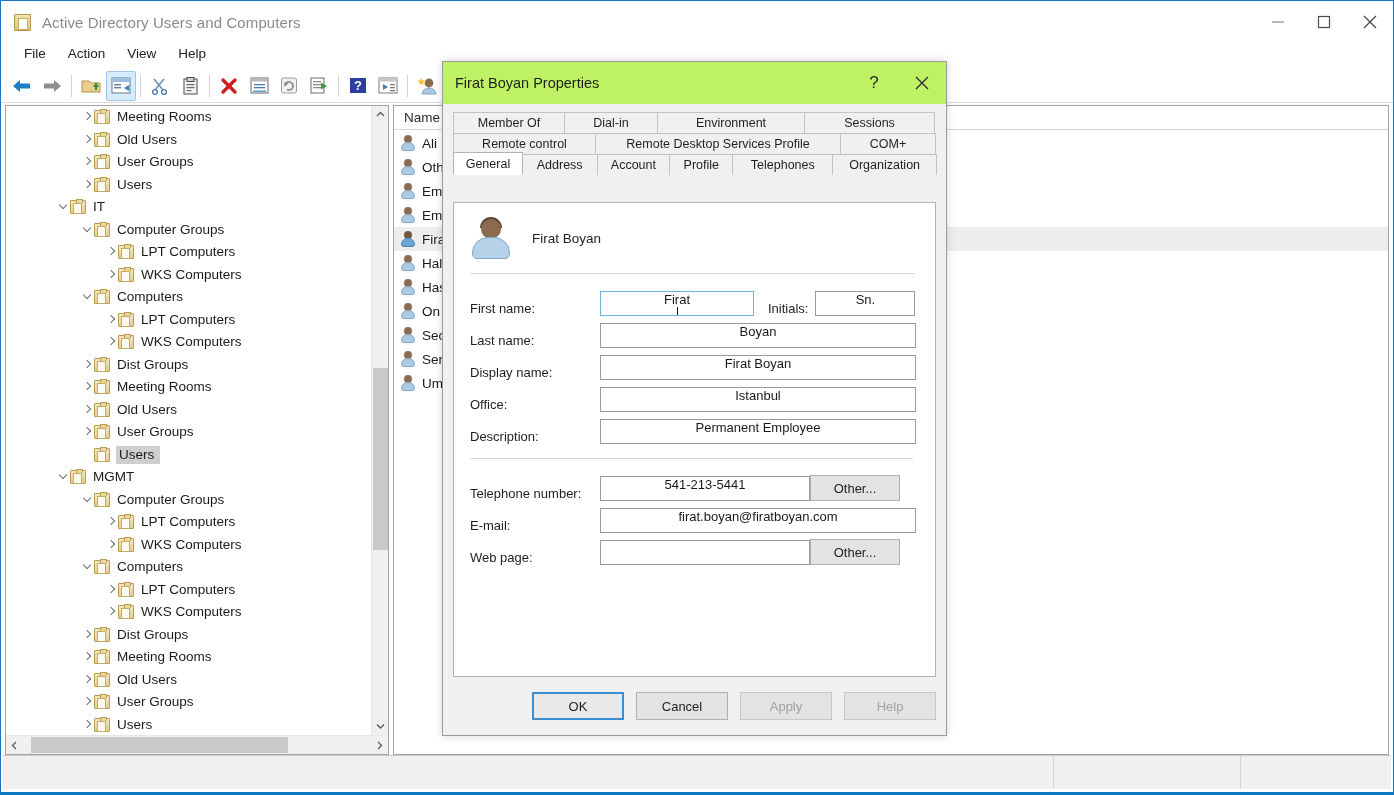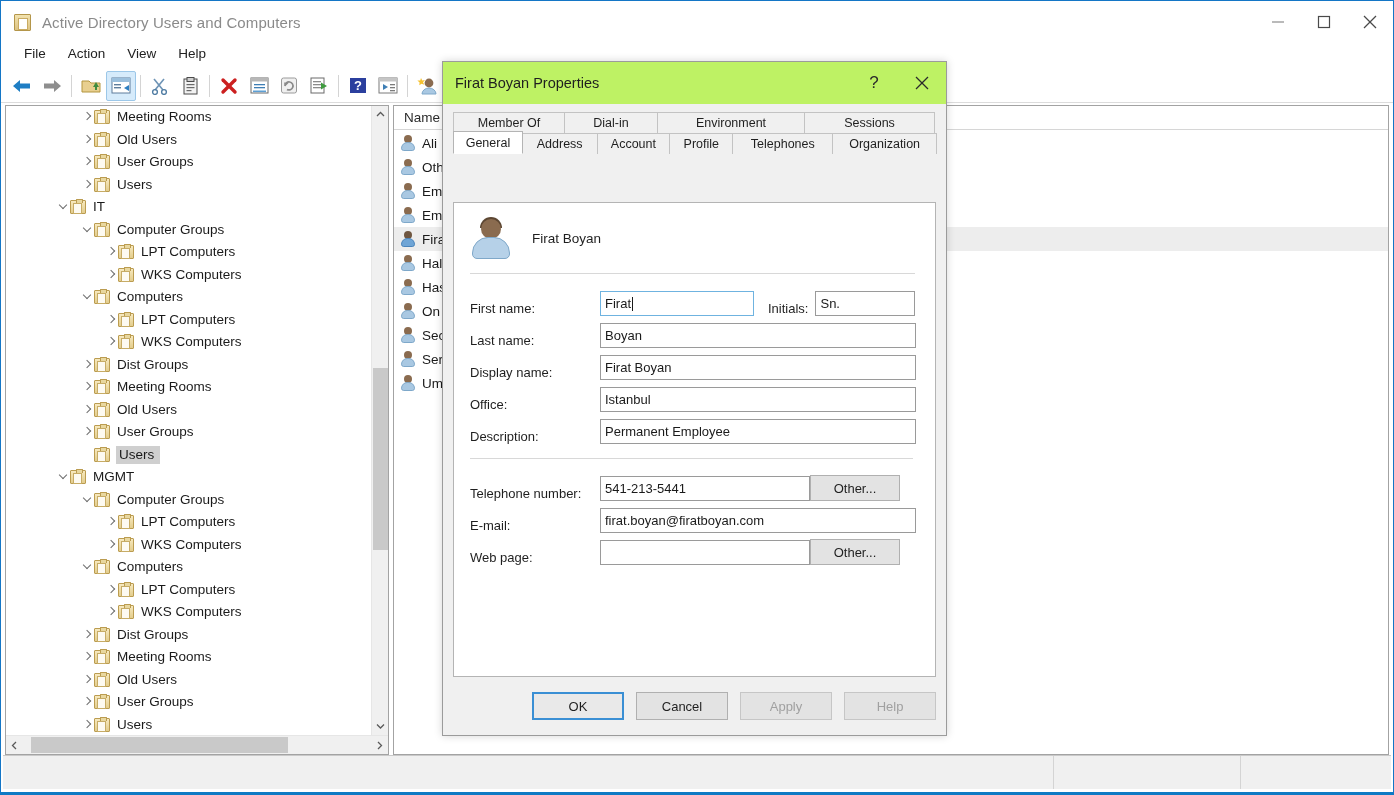--- a/index.html
+++ b/index.html
@@ -181,20 +181,21 @@
   .hdr-name { font-size:13.5px; color:#1f1f1f; margin-left:20px; }
   .rule { height:1px; background:#d8d8d8; margin:14px 20px 0 16px; }
 
   .frm { padding: 10px 18px 0 16px; }
   .frow { display:flex; align-items:flex-end; height:32px; }
   .flabel { font-size:13px; color:#1f1f1f; width:130px; flex:0 0 auto;}
   .fin {
     border:1px solid #9a9a9a; background:#ffffff; height:25px;
     font-size:13px; color:#1a1a1a; padding:0 4px; display:flex; align-items:center;
     font-family: "Liberation Sans", sans-serif;
+    flex-direction: column;
   }
   .fin.focus { border:1px solid #6fb3e0; }
   .caret { display:inline-block; width:1px; height:14px; background:#1a1a1a; margin-left:1px;}
   .sublabel { font-size:13px; color:#1f1f1f; margin:0 7px 0 14px; }
   .other-btn {
     width:90px; height:26px; background:#e3e3e3; border:1px solid #b0b0b0;
     font-size:13px; color:#1f1f1f; display:flex; align-items:center; justify-content:center;
   }
 
   .dlg-footer {
@@ -642,20 +643,31 @@
               <span>Dial-in</span>
             </div>
             <div class="tab" style="width: 148px;">
               <span>Environment</span>
             </div>
             <div class="tab" style="width: 131px;">
               <span>Sessions</span>
             </div>
           </div>
           <div class="tabrow">
+            <div class="tab" style="width: 143px;">
+              <span>Remote control</span>
+            </div>
+            <div class="tab" style="width: 246px;">
+              <span>Remote Desktop Services Profile</span>
+            </div>
+            <div class="tab" style="width: 96px;">
+              <span>COM+</span>
+            </div>
+          </div>
+          <div class="tabrow">
             <div class="tab selected" style="width: 72px;">
               <span>General</span>
             </div>
             <div class="tab" style="width: 78px;">
               <span>Address</span>
             </div>
             <div class="tab" style="width: 76px;">
               <span>Account</span>
             </div>
             <div class="tab" style="width: 66px;">

